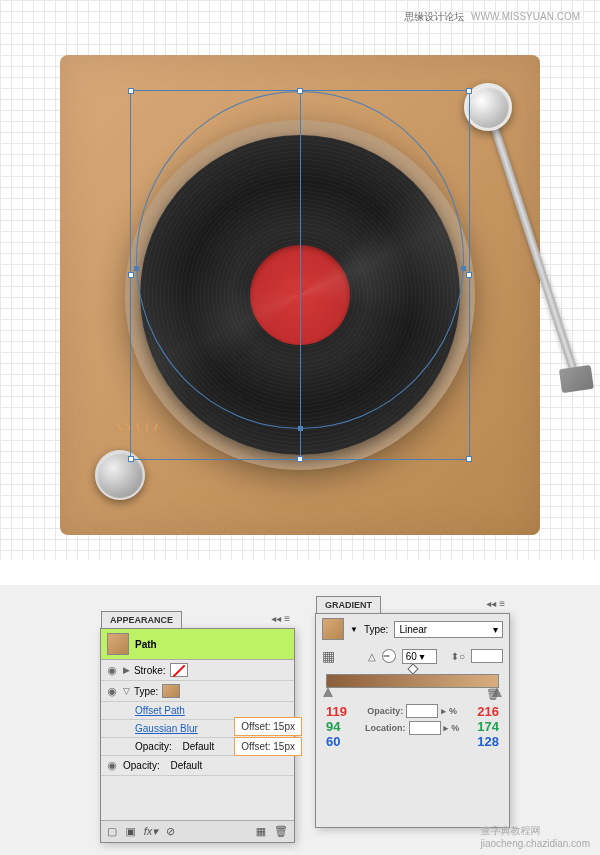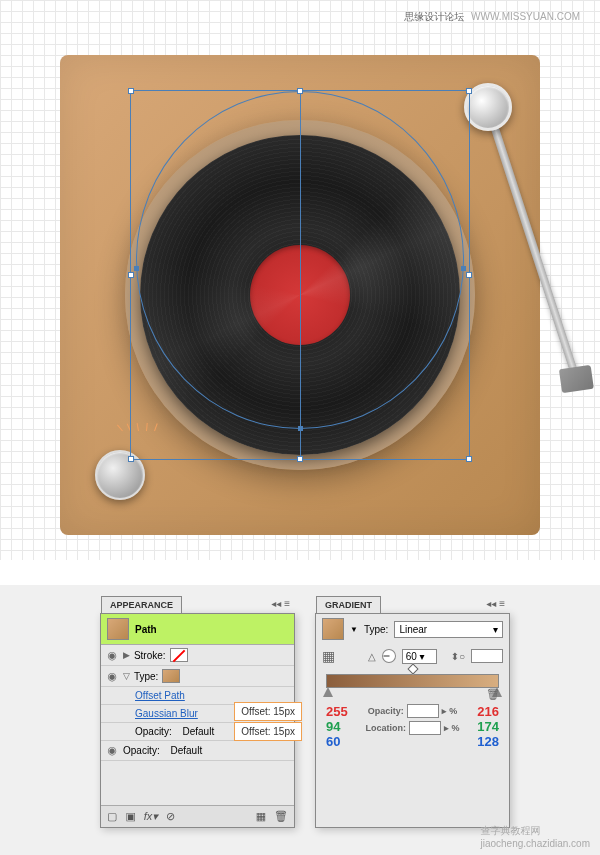--- a/index.html
+++ b/index.html
@@ -28,21 +28,21 @@
 .h-l{left:-3px;top:50%;margin-top:-3px}.h-r{right:-3px;top:50%;margin-top:-3px}
 .sel-line{position:absolute;left:50%;top:0;width:1px;height:100%;background:#4a7fb8}
 .sel-circle{position:absolute;left:5px;top:0;right:5px;bottom:30px;border:1px solid #4a7fb8;border-radius:50%}
 .anchor{position:absolute;width:5px;height:5px;background:#4a7fb8}
 .a-t{left:50%;top:-2px;margin-left:-2px}.a-b{left:50%;bottom:28px;margin-left:-2px}
 .a-l{left:3px;top:48%;margin-top:-2px}.a-r{right:3px;top:48%;margin-top:-2px}
 .panels{position:absolute;top:585px;left:0;width:600px;height:270px;background:#f0f0f0;display:flex;gap:20px;padding:10px 90px 10px 100px}
 .panel{background:#e8e8e8;border:1px solid #888;box-shadow:2px 2px 8px rgba(0,0,0,.2);font-size:10px;position:relative}
 .panel-tab{position:absolute;top:-18px;left:0;background:#e8e8e8;border:1px solid #888;border-bottom:none;padding:3px 8px;font-size:9px;font-weight:bold;color:#333}
 .panel-tab-close{position:absolute;top:-16px;right:4px;font-size:10px;color:#666}
-.appearance{width:195px;height:215px;margin-top:18px}
+.appearance{width:195px;height:215px;margin-top:33px}
 .app-header{display:flex;align-items:center;padding:4px 6px;background:#bef264;border-bottom:1px solid #aaa}
 .swatch{width:22px;height:22px;background:linear-gradient(135deg,#d8a878,#b88850);border:1px solid #888;margin-right:6px}
 .app-row{display:flex;align-items:center;padding:3px 4px;border-bottom:1px solid #ccc;gap:4px}
 .eye-col{width:14px;text-align:center;color:#666;font-size:11px}
 .tri{color:#666;font-size:9px}
 .link{color:#2060c0;text-decoration:underline}
 .no-stroke{width:18px;height:14px;background:#fff;border:1px solid #888;position:relative}
 .no-stroke::after{content:"";position:absolute;left:0;top:50%;width:100%;height:2px;background:red;transform:rotate(-45deg)}
 .fill-sw{width:18px;height:14px;background:linear-gradient(135deg,#d8a878,#b88850);border:1px solid #888}
 .callout{position:absolute;background:#fff;border:1px solid #f0a050;padding:3px 6px;font-size:10px;color:#333;white-space:nowrap}
@@ -180,21 +180,21 @@
       <div class="mini-input"></div>
     </div>
     <div class="grad-bar">
       <div class="grad-dia" style="left:48%"></div>
       <div class="grad-stop" style="left:-4px"></div>
       <div class="grad-stop" style="right:-4px"></div>
       <div class="trash">🗑</div>
     </div>
     <div class="rgb-row" style="margin-top:14px">
       <div class="rgb-left">
-        <span class="r">255</span>
+        <span class="r">119</span>
         <span class="g">94</span>
         <span class="b">60</span>
       </div>
       <div class="grad-mid">
         <div class="grad-mid-row">
           <span>Opacity:</span>
           <div class="mini-input"></div>
             <span>▸</span>
           <span>%</span>
         </div>

